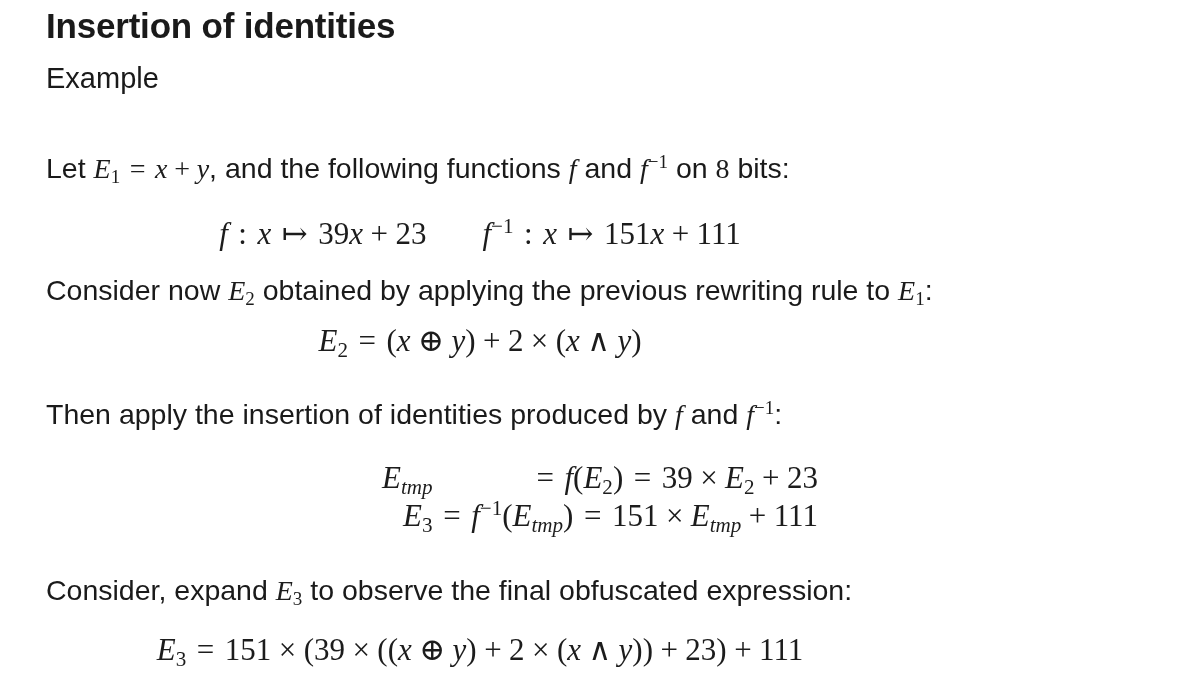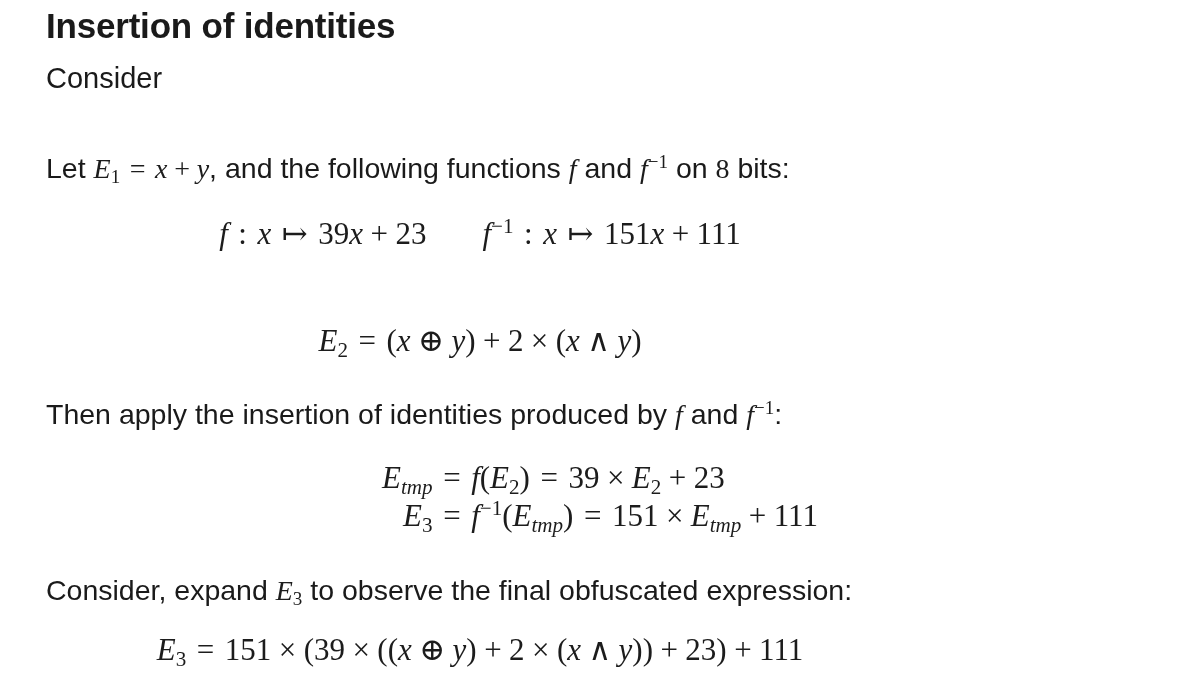--- a/index.html
+++ b/index.html
@@ -118,43 +118,46 @@
   }
   .align-row { display: table-row; }
   .align-lhs {
     display: table-cell;
     text-align: right;
     padding: 0;
     line-height: 1.22;
   }
   .align-rhs {
     display: table-cell;
-    text-align: left;
+    text-align: right;
     padding: 0;
     line-height: 1.22;
   }
   .paren { font-style: normal; }
 </style>
 </head>
 <body>
 
 <div class="slide">
 
   <div class="frame-title">Insertion of identities</div>
 
-  <div class="block-title">Consider</div>
+  <div class="block-title">Example</div>
 
   <div class="prose p1">
     <span>Let </span><span class="math inline"><span class="mi">E</span><sub class="msub-n">1</sub><span class="sp2"></span><span class="mo">=</span><span class="sp2"></span><span class="mi">x</span><span class="sp"></span><span class="mo">+</span><span class="sp"></span><span class="mi">y</span></span><span>, and the following functions </span><span class="math inline"><span class="mi">f</span></span><span> and </span><span class="math inline"><span class="mi">f</span><sup class="msup">−1</sup></span><span> on </span><span class="math inline"><span class="mn">8</span></span><span> bits:</span>
   </div>
 
   <div class="mathline m-funcs">
     <span class="math"><span class="mi">f</span><span class="sp2"></span><span class="mo">:</span><span class="sp2"></span><span class="mi">x</span><span class="sp2"></span><span class="mo">↦</span><span class="sp2"></span><span class="mn">39</span><span class="mi">x</span><span class="sp"></span><span class="mo">+</span><span class="sp"></span><span class="mn">23</span></span><span class="fgap"></span><span class="math"><span class="mi">f</span><sup class="msup">−1</sup><span class="sp2"></span><span class="mo">:</span><span class="sp2"></span><span class="mi">x</span><span class="sp2"></span><span class="mo">↦</span><span class="sp2"></span><span class="mn">151</span><span class="mi">x</span><span class="sp"></span><span class="mo">+</span><span class="sp"></span><span class="mn">111</span></span>
   </div>
 
+  <div class="prose p2">
+    <span>Consider now </span><span class="math inline"><span class="mi">E</span><sub class="msub-n">2</sub></span><span> obtained by applying the previous rewriting rule to </span><span class="math inline"><span class="mi">E</span><sub class="msub-n">1</sub></span><span>:</span>
+  </div>
 
   <div class="mathline m-e2">
     <span class="math"><span class="mi">E</span><sub class="msub-n">2</sub><span class="sp2"></span><span class="mo">=</span><span class="sp2"></span><span class="paren">(</span><span class="mi">x</span><span class="sp"></span><span class="mo">⊕</span><span class="sp"></span><span class="mi">y</span><span class="paren">)</span><span class="sp"></span><span class="mo">+</span><span class="sp"></span><span class="mn">2</span><span class="sp"></span><span class="mo">×</span><span class="sp"></span><span class="paren">(</span><span class="mi">x</span><span class="sp"></span><span class="mo">∧</span><span class="sp"></span><span class="mi">y</span><span class="paren">)</span></span>
   </div>
 
   <div class="prose p3">
     <span>Then apply the insertion of identities produced by </span><span class="math inline"><span class="mi">f</span></span><span> and </span><span class="math inline"><span class="mi">f</span><sup class="msup">−1</sup></span><span>:</span>
   </div>
 
   <div class="mathline m-align">

